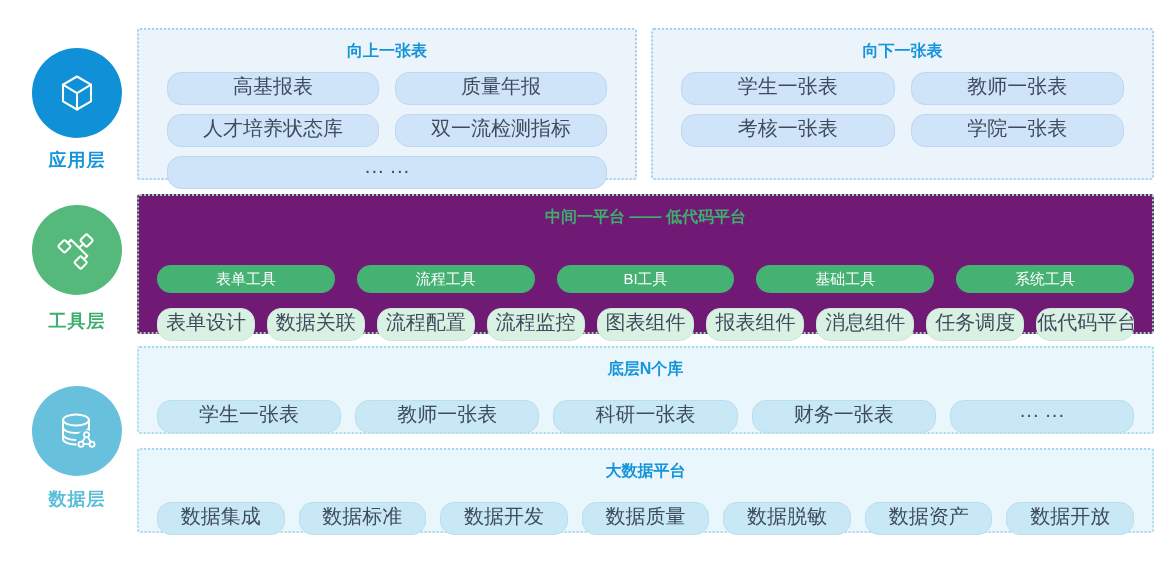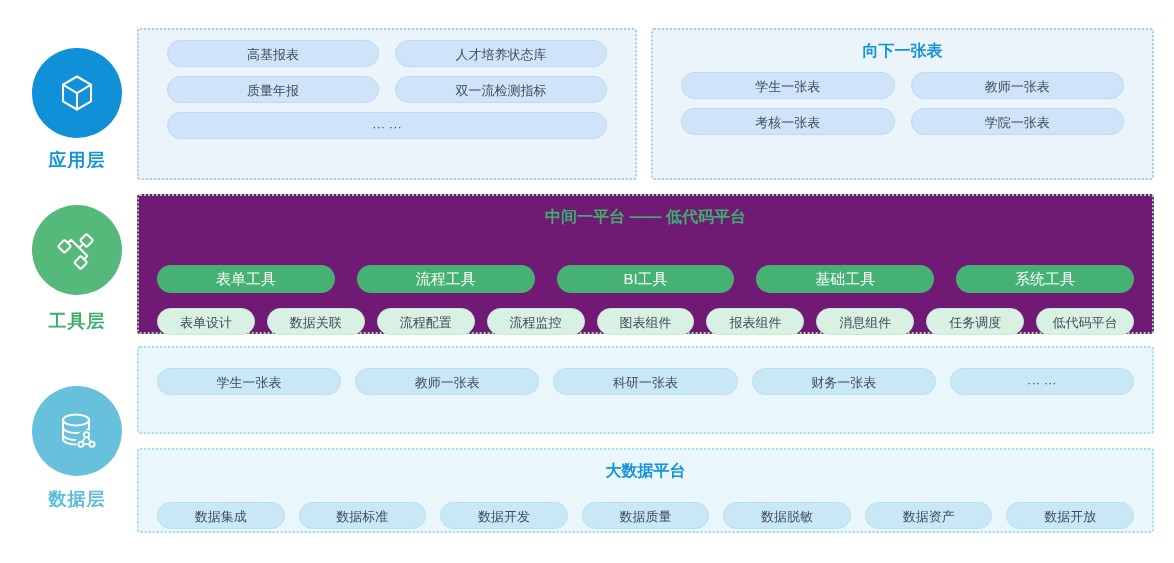--- a/index.html
+++ b/index.html
@@ -24,22 +24,22 @@
   .box-title{text-align:center;font-weight:bold;font-size:16px;margin-top:11px;}
   .title-blue{color:#1494da;} .title-green{color:#3eae6d;}
 
   .box-up  {left:137px;top:28px;width:500px;height:152px;}
   .box-down{left:651px;top:28px;width:503px;height:152px;}
   .box-mid {left:137px;top:194px;width:1017px;height:140px;}
   .box-ndb {left:137px;top:346px;width:1017px;height:88px;}
   .box-big {left:137px;top:448px;width:1017px;height:85px;}
 
   
-  .pill{height:27px;line-height:27px;border-radius:14px;text-align:center;
-        font-size:13px;color:#3f4b5c;white-space:nowrap;overflow:hidden;box-sizing:border-box;}
+  .pill{height:33px;line-height:27px;border-radius:14px;text-align:center;
+        font-size:20px;color:#3f4b5c;white-space:nowrap;overflow:hidden;box-sizing:border-box;}
   .pill-blue  {background:#cfe4f8;border:1px solid #bcd8f3;}
   .pill-cyan  {background:#c9e8f6;border:1px solid #b9def0;}
   .pill-lgreen{background:#d9f1e2;border:1px solid #cbe9d8;}
   .pill-green {background:#45b274;color:#ffffff;font-size:15px;}
 
   .grid2{display:grid;grid-template-columns:1fr 1fr;column-gap:16px;row-gap:9px;padding:10px 28px 0;}
   .span2{grid-column:1 / span 2;}
 
   .row{display:flex;padding:0 18px;}
   .row .pill{flex:1;}
@@ -92,24 +92,25 @@
         <circle cx="28" cy="37.2" r="2.6"></circle>
         <circle cx="39" cy="37.2" r="2.6"></circle>
         <path d="M32.2 30.1 L29.2 35 M34.8 30.1 L37.8 35 M30.6 37.2 H36.4"></path>
       </g>
     </svg>
   </div>
   <div class="layer-label">数据层</div>
 </div>
 
 <div class="box box-blue box-up">
+  <div class="box-title title-blue">向上一张表</div>
   <div class="grid2">
     <div class="pill pill-blue">高基报表</div>
+    <div class="pill pill-blue">质量年报</div>
     <div class="pill pill-blue">人才培养状态库</div>
-    <div class="pill pill-blue">质量年报</div>
     <div class="pill pill-blue">双一流检测指标</div>
     <div class="pill pill-blue span2">··· ···</div>
   </div>
 </div>
 
 <div class="box box-blue box-down">
   <div class="box-title title-blue">向下一张表</div>
   <div class="grid2">
     <div class="pill pill-blue">学生一张表</div>
     <div class="pill pill-blue">教师一张表</div>
@@ -134,20 +135,21 @@
     <div class="pill pill-lgreen">流程监控</div>
     <div class="pill pill-lgreen">图表组件</div>
     <div class="pill pill-lgreen">报表组件</div>
     <div class="pill pill-lgreen">消息组件</div>
     <div class="pill pill-lgreen">任务调度</div>
     <div class="pill pill-lgreen">低代码平台</div>
   </div>
 </div>
 
 <div class="box box-cyan box-ndb">
+  <div class="box-title title-blue">底层N个库</div>
   <div class="row row-ndb">
     <div class="pill pill-cyan">学生一张表</div>
     <div class="pill pill-cyan">教师一张表</div>
     <div class="pill pill-cyan">科研一张表</div>
     <div class="pill pill-cyan">财务一张表</div>
     <div class="pill pill-cyan">··· ···</div>
   </div>
 </div>
 
 <div class="box box-cyan box-big">

